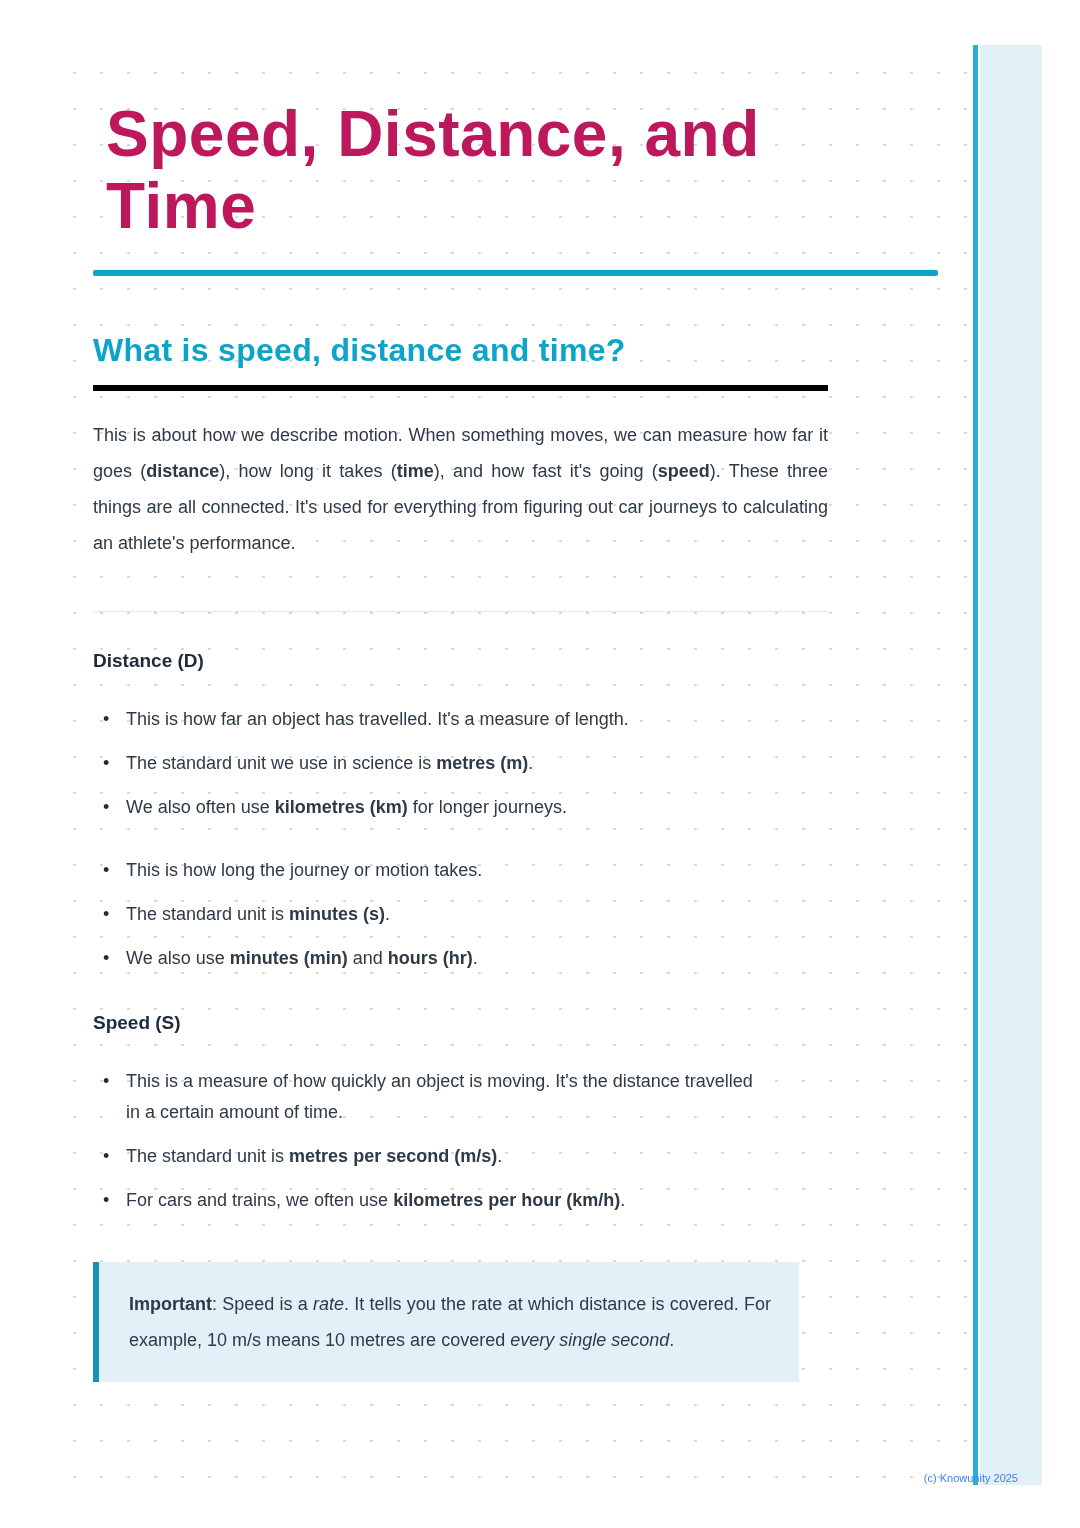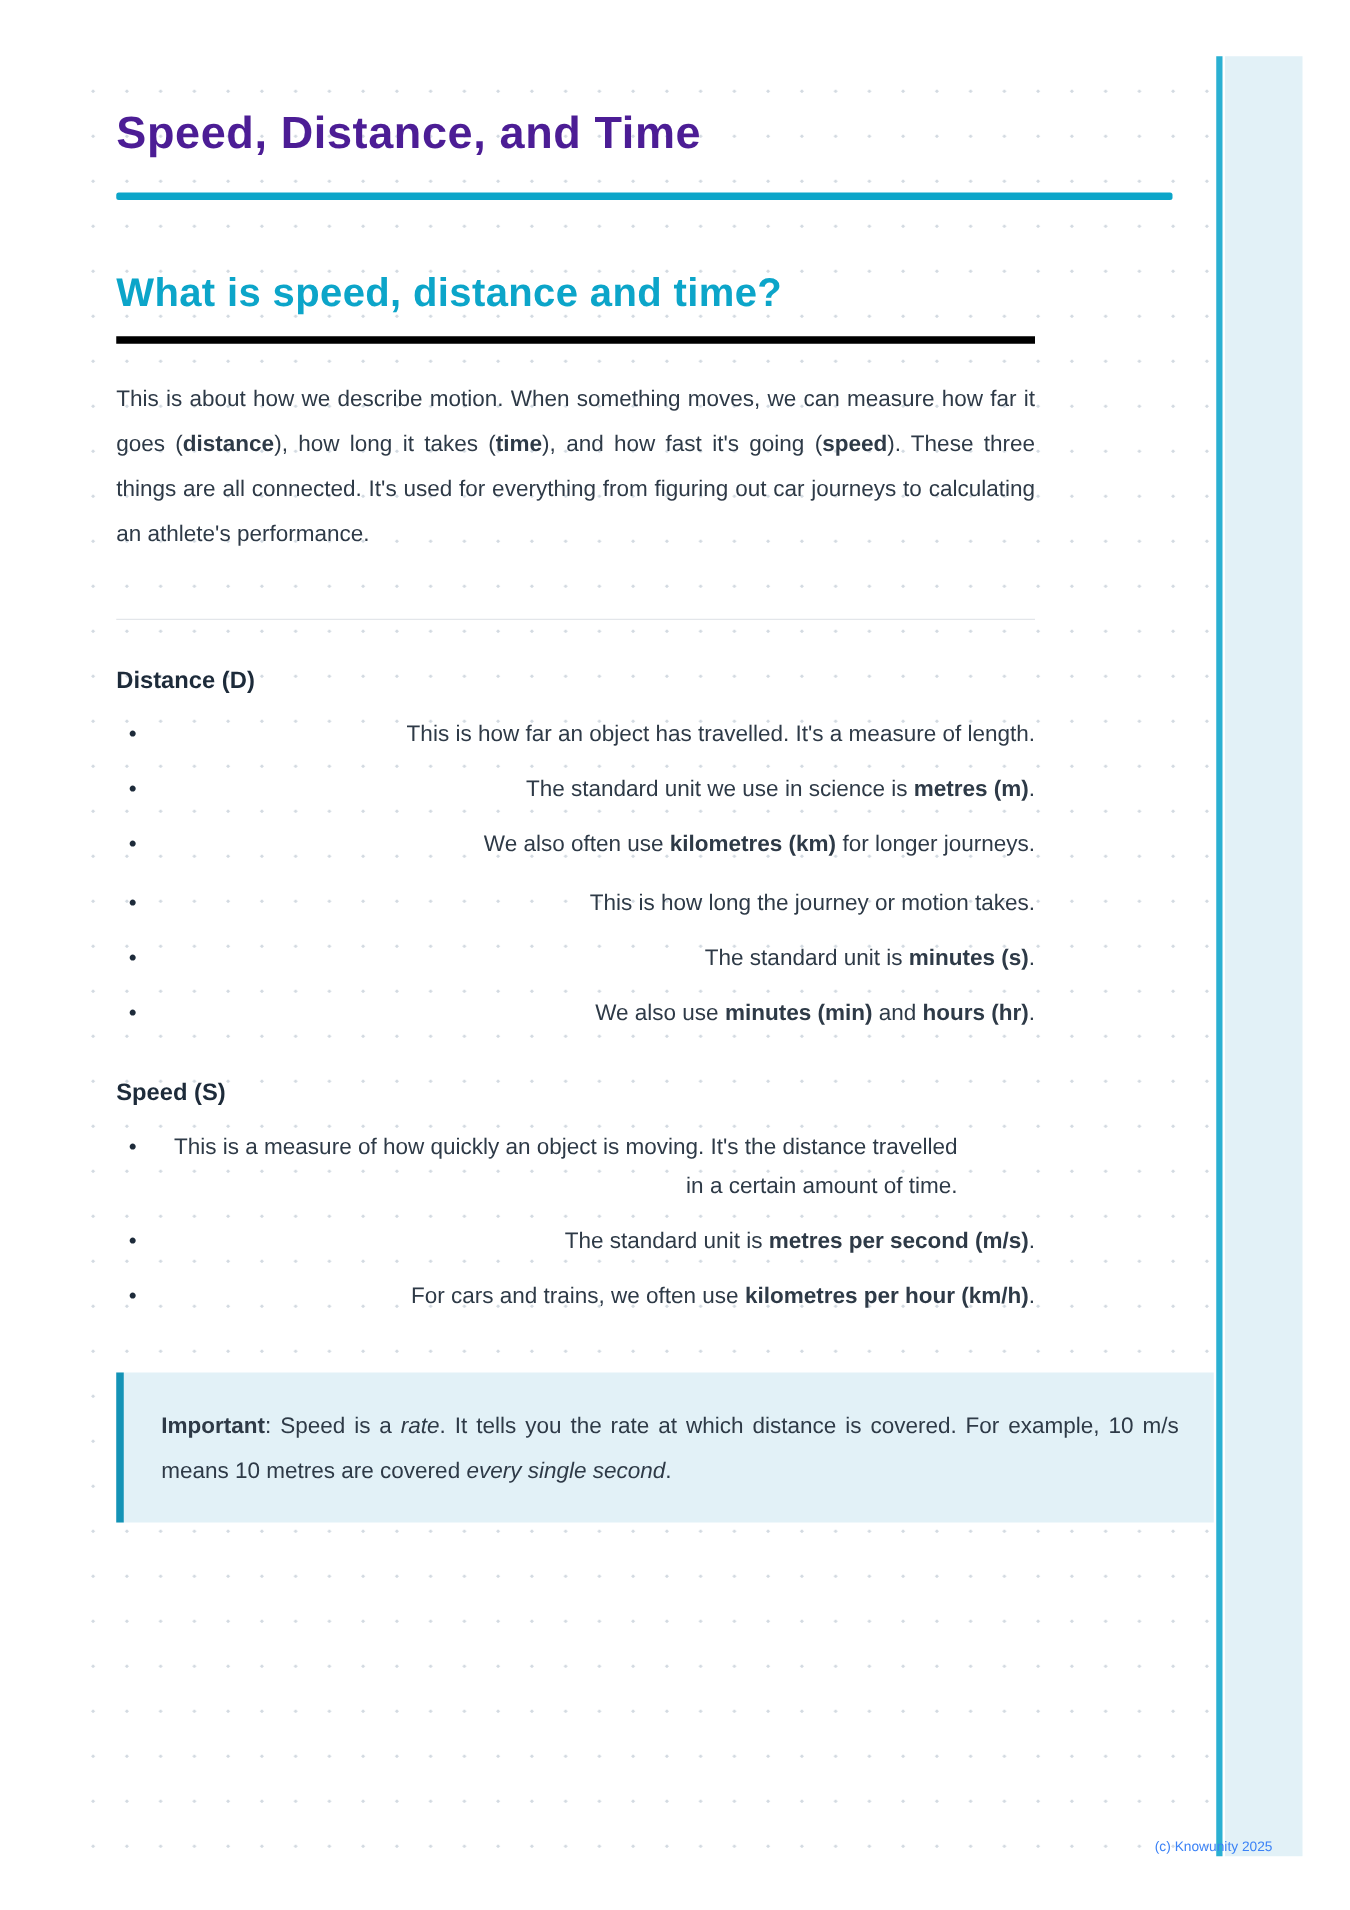--- a/index.html
+++ b/index.html
@@ -49,25 +49,25 @@
 
   .content {
     position: relative;
     z-index: 1;
     margin-left: 93px;
     width: 735px;
     padding-top: 86px;
   }
 
   h1.page-title {
-    margin: 0;
-    font-size: 36px;
+    margin: 13px;
+    font-size: 64px;
     line-height: 1.12;
     font-weight: bold;
-    color: #4c1d95;
+    color: #be185d;
     letter-spacing: 0.5px;
   }
   .title-rule {
     margin-top: 28px;
     width: 845px;
     height: 6px;
     background: #0ca5c9;
     border-radius: 2px;
   }
 
@@ -99,45 +99,44 @@
 
   h3.subheading {
     margin: 0;
     margin-top: 38px;
     font-size: 19px;
     font-weight: bold;
     color: #1d2b3a;
   }
 
   ul.bullet-list {
-    margin: 16px 0 0 0;
+    margin: 32px 0 0 0;
     padding: 0;
     list-style: none;
-    text-align: right;
   }
   ul.bullet-list li {
     position: relative;
     padding-left: 33px;
     margin-bottom: 13px;
     font-size: 18px;
     line-height: 31px;
     color: #2e3a47;
   }
   ul.bullet-list li::before {
     content: "\2022";
     position: absolute;
     left: 10px;
     top: 0;
     color: #1d2b3a;
     font-size: 18px;
   }
 
   .callout {
     margin-top: 46px;
-    width: 878px;
+    width: 706px;
     box-sizing: border-box;
     background: #e2f1f7;
     border-left: 6px solid #1493b6;
     padding: 24px 28px 24px 30px;
   }
   .callout .callout-text {
     font-size: 18px;
     line-height: 36px;
     text-align: justify;
     color: #2e3a47;

